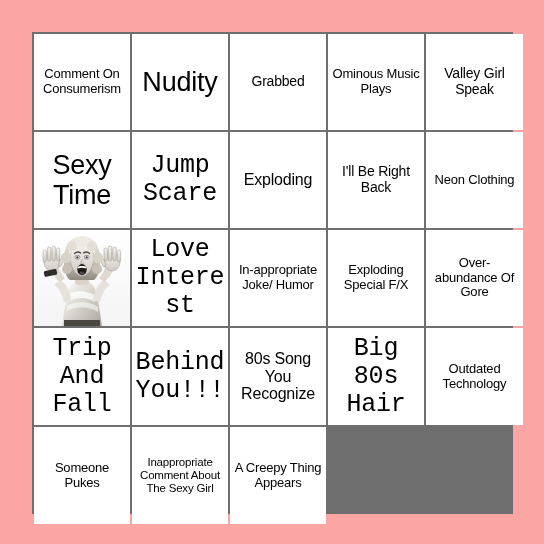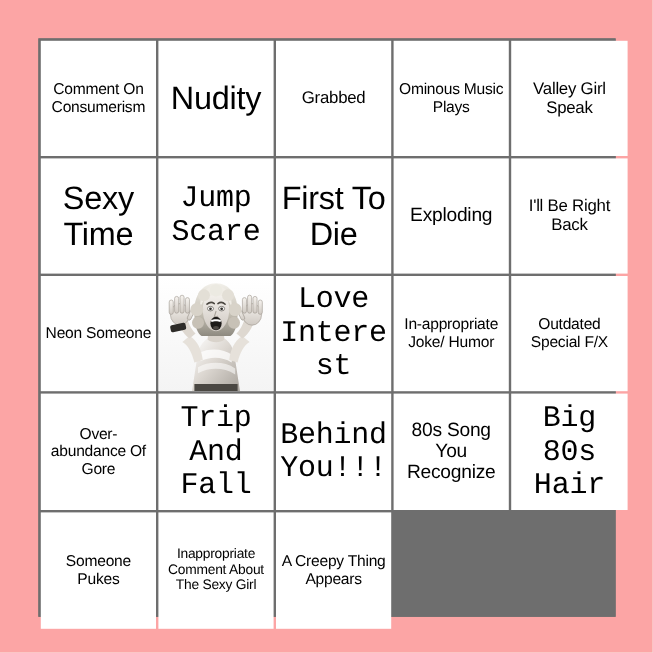--- a/index.html
+++ b/index.html
@@ -89,30 +89,27 @@
       <div class="bingo-cell">
         <span class="cell-text fs-l">Valley Girl Speak</span>
       </div>
       <div class="bingo-cell">
         <span class="cell-text fs-xxl">Sexy Time</span>
       </div>
       <div class="bingo-cell">
         <span class="cell-text fs-xl">Jump Scare</span>
       </div>
       <div class="bingo-cell">
-        <span class="cell-text fs-xxl">First To Die</span>
-      </div>
-      <div class="bingo-cell">
         <span class="cell-text fs-s">Exploding</span>
       </div>
       <div class="bingo-cell">
         <span class="cell-text fs-l">I'll Be Right Back</span>
       </div>
       <div class="bingo-cell">
-        <span class="cell-text fs-m">Neon Someone</span>
+        <span class="cell-text fs-m">Neon Clothing</span>
       </div>
       <div class="bingo-cell free-cell">
   <svg class="free-photo" viewBox="0 0 96 96" preserveAspectRatio="xMidYMid slice" xmlns="http://www.w3.org/2000/svg">
     <defs>
       <linearGradient id="hairG" x1="0" y1="0" x2="0" y2="1">
         <stop offset="0%" stop-color="#f2f0ea"></stop>
         <stop offset="55%" stop-color="#c9c4b8"></stop>
         <stop offset="100%" stop-color="#8e8a80"></stop>
       </linearGradient>
       <linearGradient id="skinG" x1="0" y1="0" x2="0" y2="1">
@@ -194,36 +191,39 @@
     <ellipse cx="48" cy="43.2" rx="2.4" ry="1.6" fill="#4d4945"></ellipse>
   </svg>
 </div>
       <div class="bingo-cell">
         <span class="cell-text fs-xl">Love Interest</span>
       </div>
       <div class="bingo-cell">
         <span class="cell-text fs-xs">In-appropriate Joke/ Humor</span>
       </div>
       <div class="bingo-cell">
-        <span class="cell-text fs-m">Outdated Special F/X</span>
+        <span class="cell-text fs-m">Exploding Special F/X</span>
       </div>
       <div class="bingo-cell">
         <span class="cell-text fs-xs">Over-abundance Of Gore</span>
       </div>
       <div class="bingo-cell">
         <span class="cell-text fs-xl">Trip And Fall</span>
       </div>
       <div class="bingo-cell">
         <span class="cell-text fs-xl">Behind You!!!</span>
       </div>
       <div class="bingo-cell">
         <span class="cell-text fs-s">80s Song You Recognize</span>
       </div>
       <div class="bingo-cell">
         <span class="cell-text fs-xl">Big 80s Hair</span>
+      </div>
+      <div class="bingo-cell">
+        <span class="cell-text fs-xs">Outdated Technology</span>
       </div>
       <div class="bingo-cell">
         <span class="cell-text fs-m">Someone Pukes</span>
       </div>
       <div class="bingo-cell">
         <span class="cell-text fs-xxs">Inappropriate Comment About The Sexy Girl</span>
       </div>
       <div class="bingo-cell">
         <span class="cell-text fs-m">A Creepy Thing Appears</span>
       </div>

